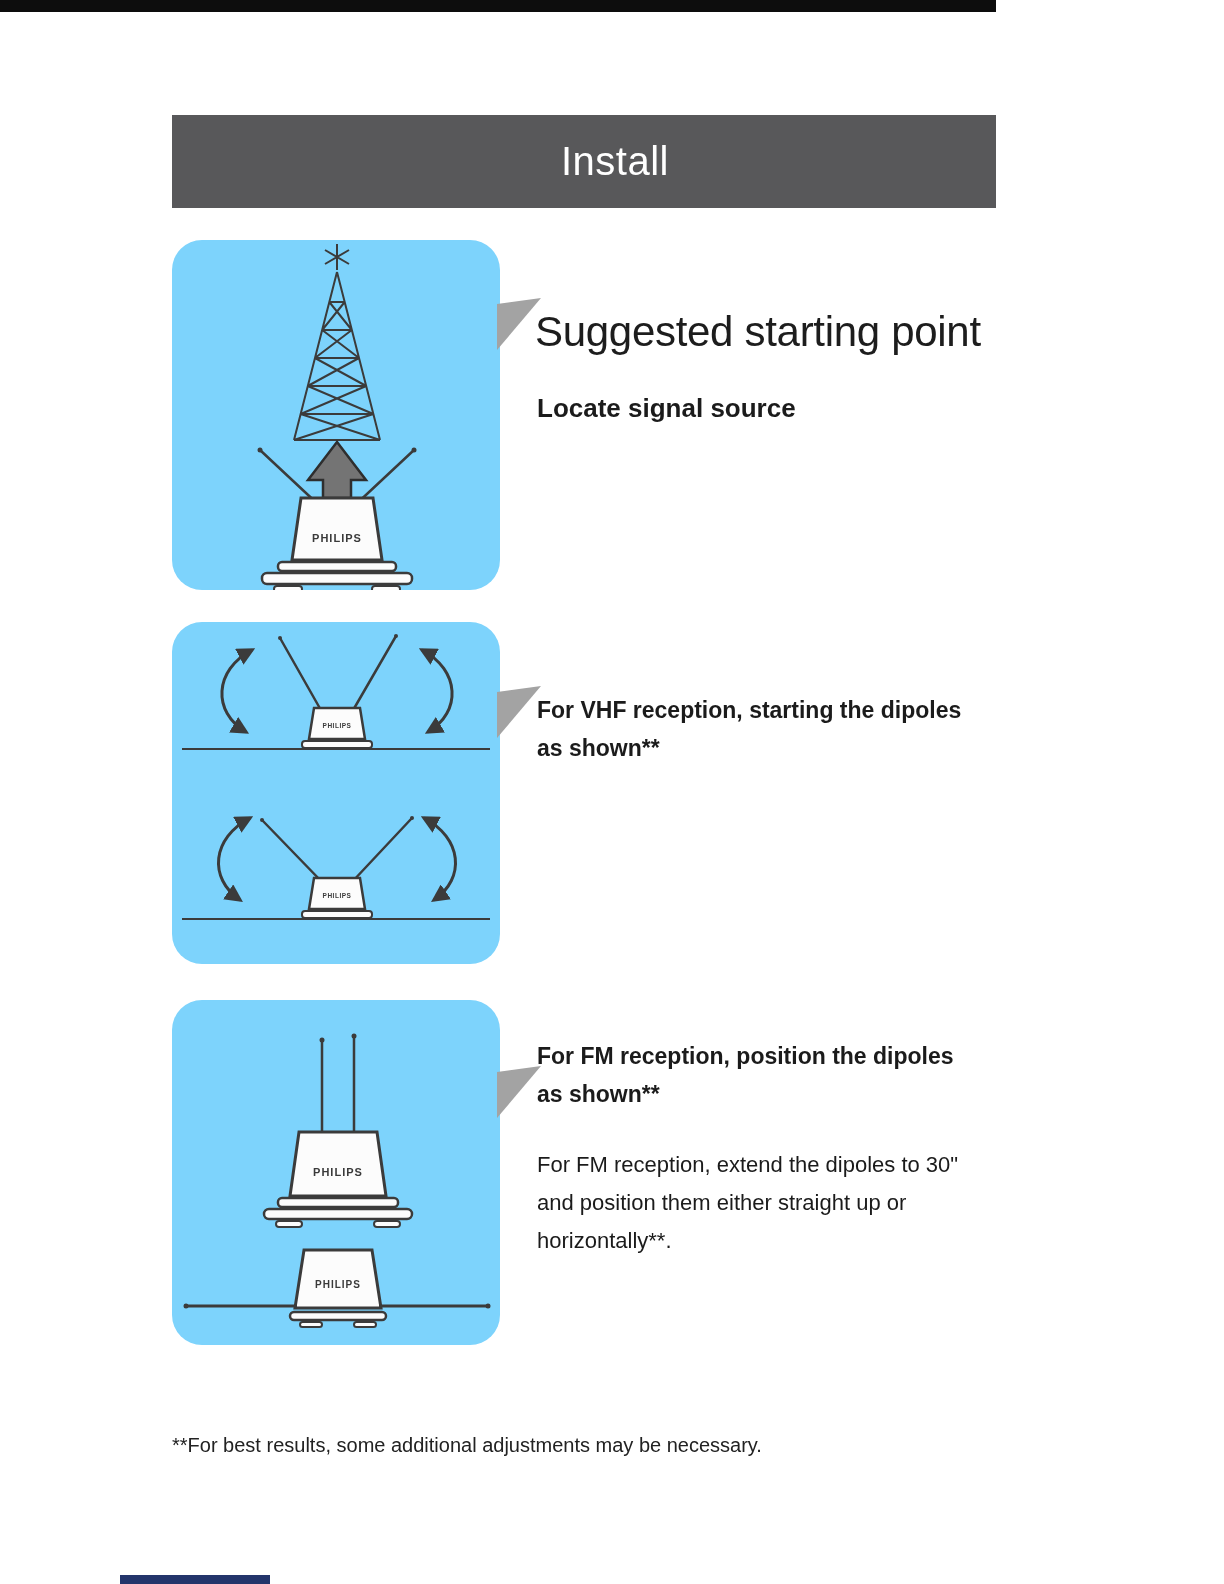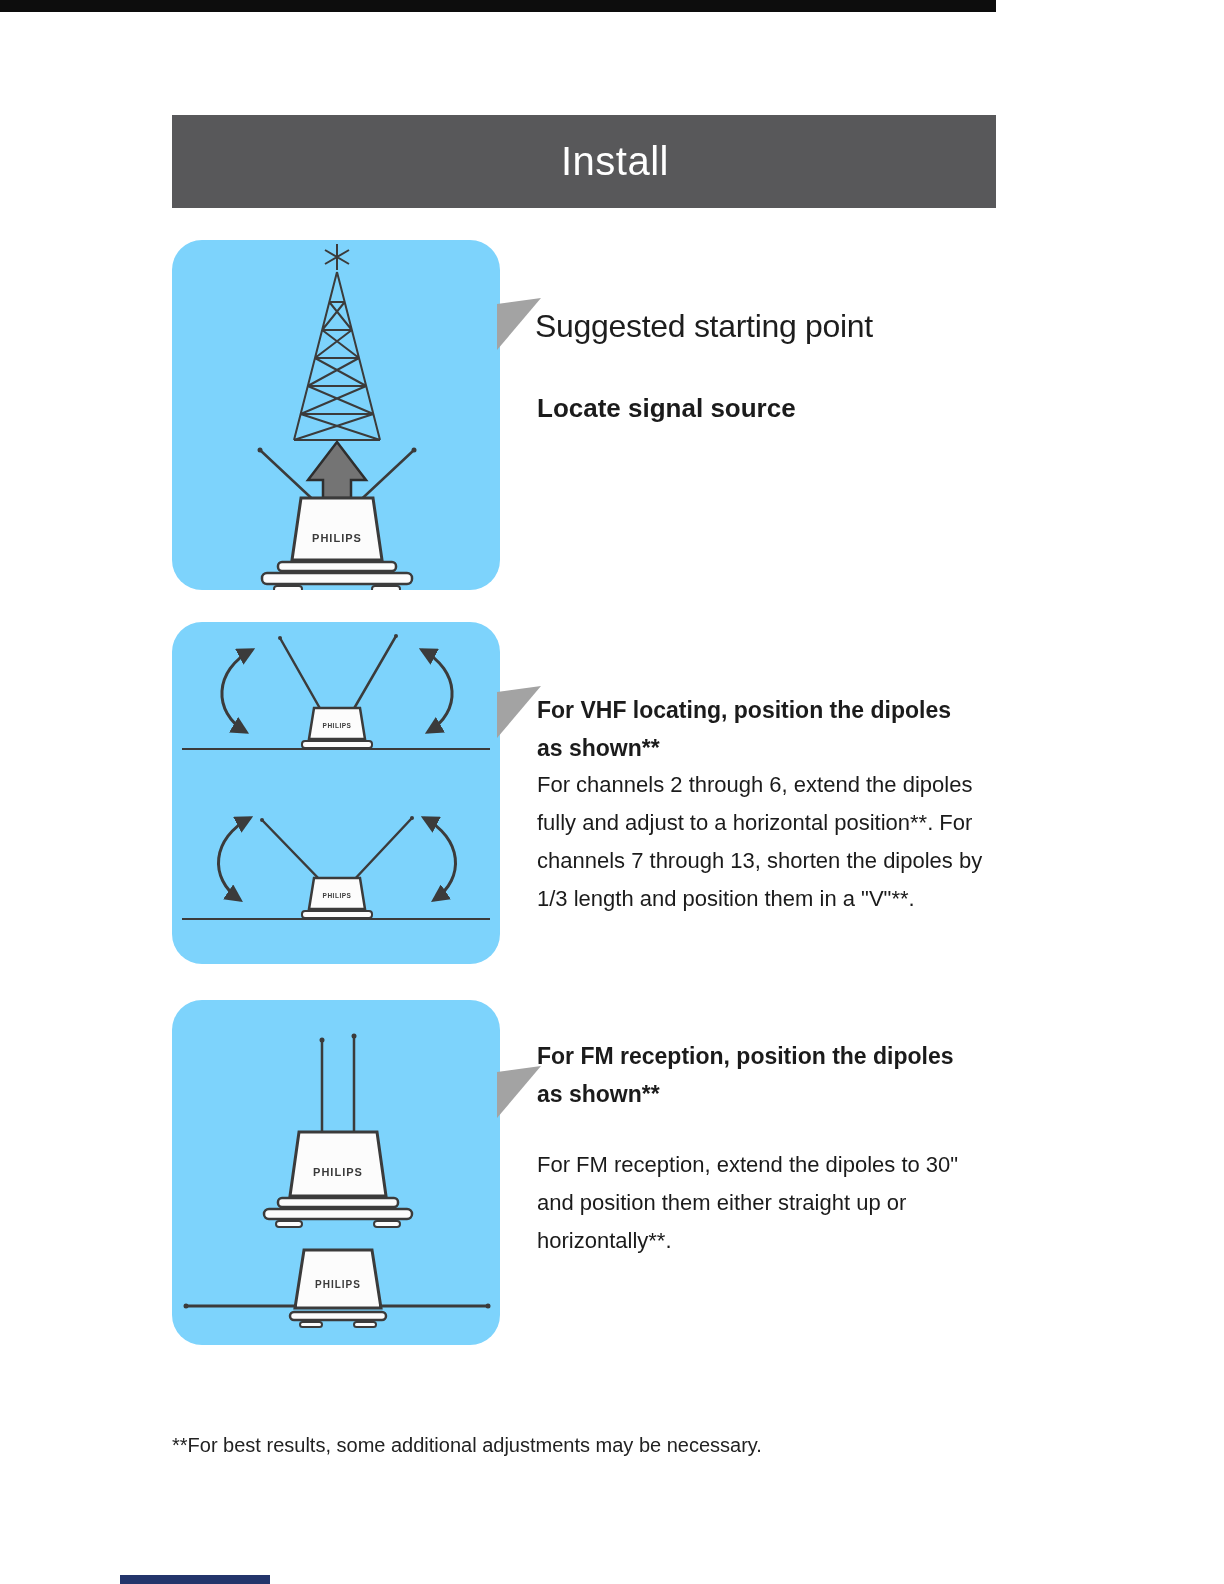--- a/index.html
+++ b/index.html
@@ -24,21 +24,21 @@
   }
 
   .panel { position:absolute; left:172px; width:328px; background:#7dd3fc; border-radius:30px; }
   #panel1 { top:240px; height:350px; }
   #panel2 { top:622px; height:342px; }
   #panel3 { top:1000px; height:345px; }
 
   .tail { position:absolute; left:497px; width:46px; height:52px; }
   #tail1 { top:298px; } #tail2 { top:686px; } #tail3 { top:1066px; }
 
-  .h1 { position:absolute; left:535px; top:308px; font-size:32px; font-weight:400; letter-spacing:-0.3px; color:#1d1d1d; }
+  .h1 { position:absolute; left:535px; top:308px; font-size:42px; font-weight:400; letter-spacing:-0.3px; color:#1d1d1d; }
   .sub1 { position:absolute; left:537px; top:393px; font-size:26px; font-weight:700; }
   .sec-body { position:absolute; left:537px; font-size:22px; line-height:38px; white-space:pre-line; width:530px; }
   #body1 { top:428px; }
   .sec-heading { position:absolute; left:537px; font-size:23px; font-weight:700; line-height:38px; white-space:pre-line; width:530px; }
   #h2 { top:691px; } #body2 { top:766px; }
   #h3 { top:1037px; } #body3 { top:1146px; }
 
   .footnote { position:absolute; left:172px; top:1434px; font-size:20px; color:#222222; }
   .pagenum { position:absolute; left:1100px; top:1490px; font-size:25px; font-weight:700; color:#111111; }
 </style>
@@ -157,26 +157,22 @@
   </div>
   <div class="tail" id="tail3">
     <svg width="46" height="52" viewBox="0 0 46 52">
         <polygon points="0,52 0,6 44,0" fill="#a3a3a3"></polygon>
       </svg>
   </div>
 
   <div class="h1">Suggested starting point</div>
   <div class="sub1">Locate signal source</div>
 
-  <div class="sec-heading" id="h2">For VHF locating, position the dipoles
+  <div class="sec-heading" id="h2">For VHF reception, starting the dipoles
 as shown**</div>
-  <div class="sec-body" id="body2">For channels 2 through 6, extend the dipoles
-fully and adjust to a horizontal position**. For
-channels 7 through 13, shorten the dipoles by
-1/3 length and position them in a "V"**.</div>
 
   <div class="sec-heading" id="h3">For FM reception, position the dipoles
 as shown**</div>
   <div class="sec-body" id="body3">For FM reception, extend the dipoles to 30"
 and position them either straight up or
 horizontally**.</div>
 
   <div class="footnote">**For best results, some additional adjustments may be necessary.</div>
   <div class="pagenum">4</div>
 

